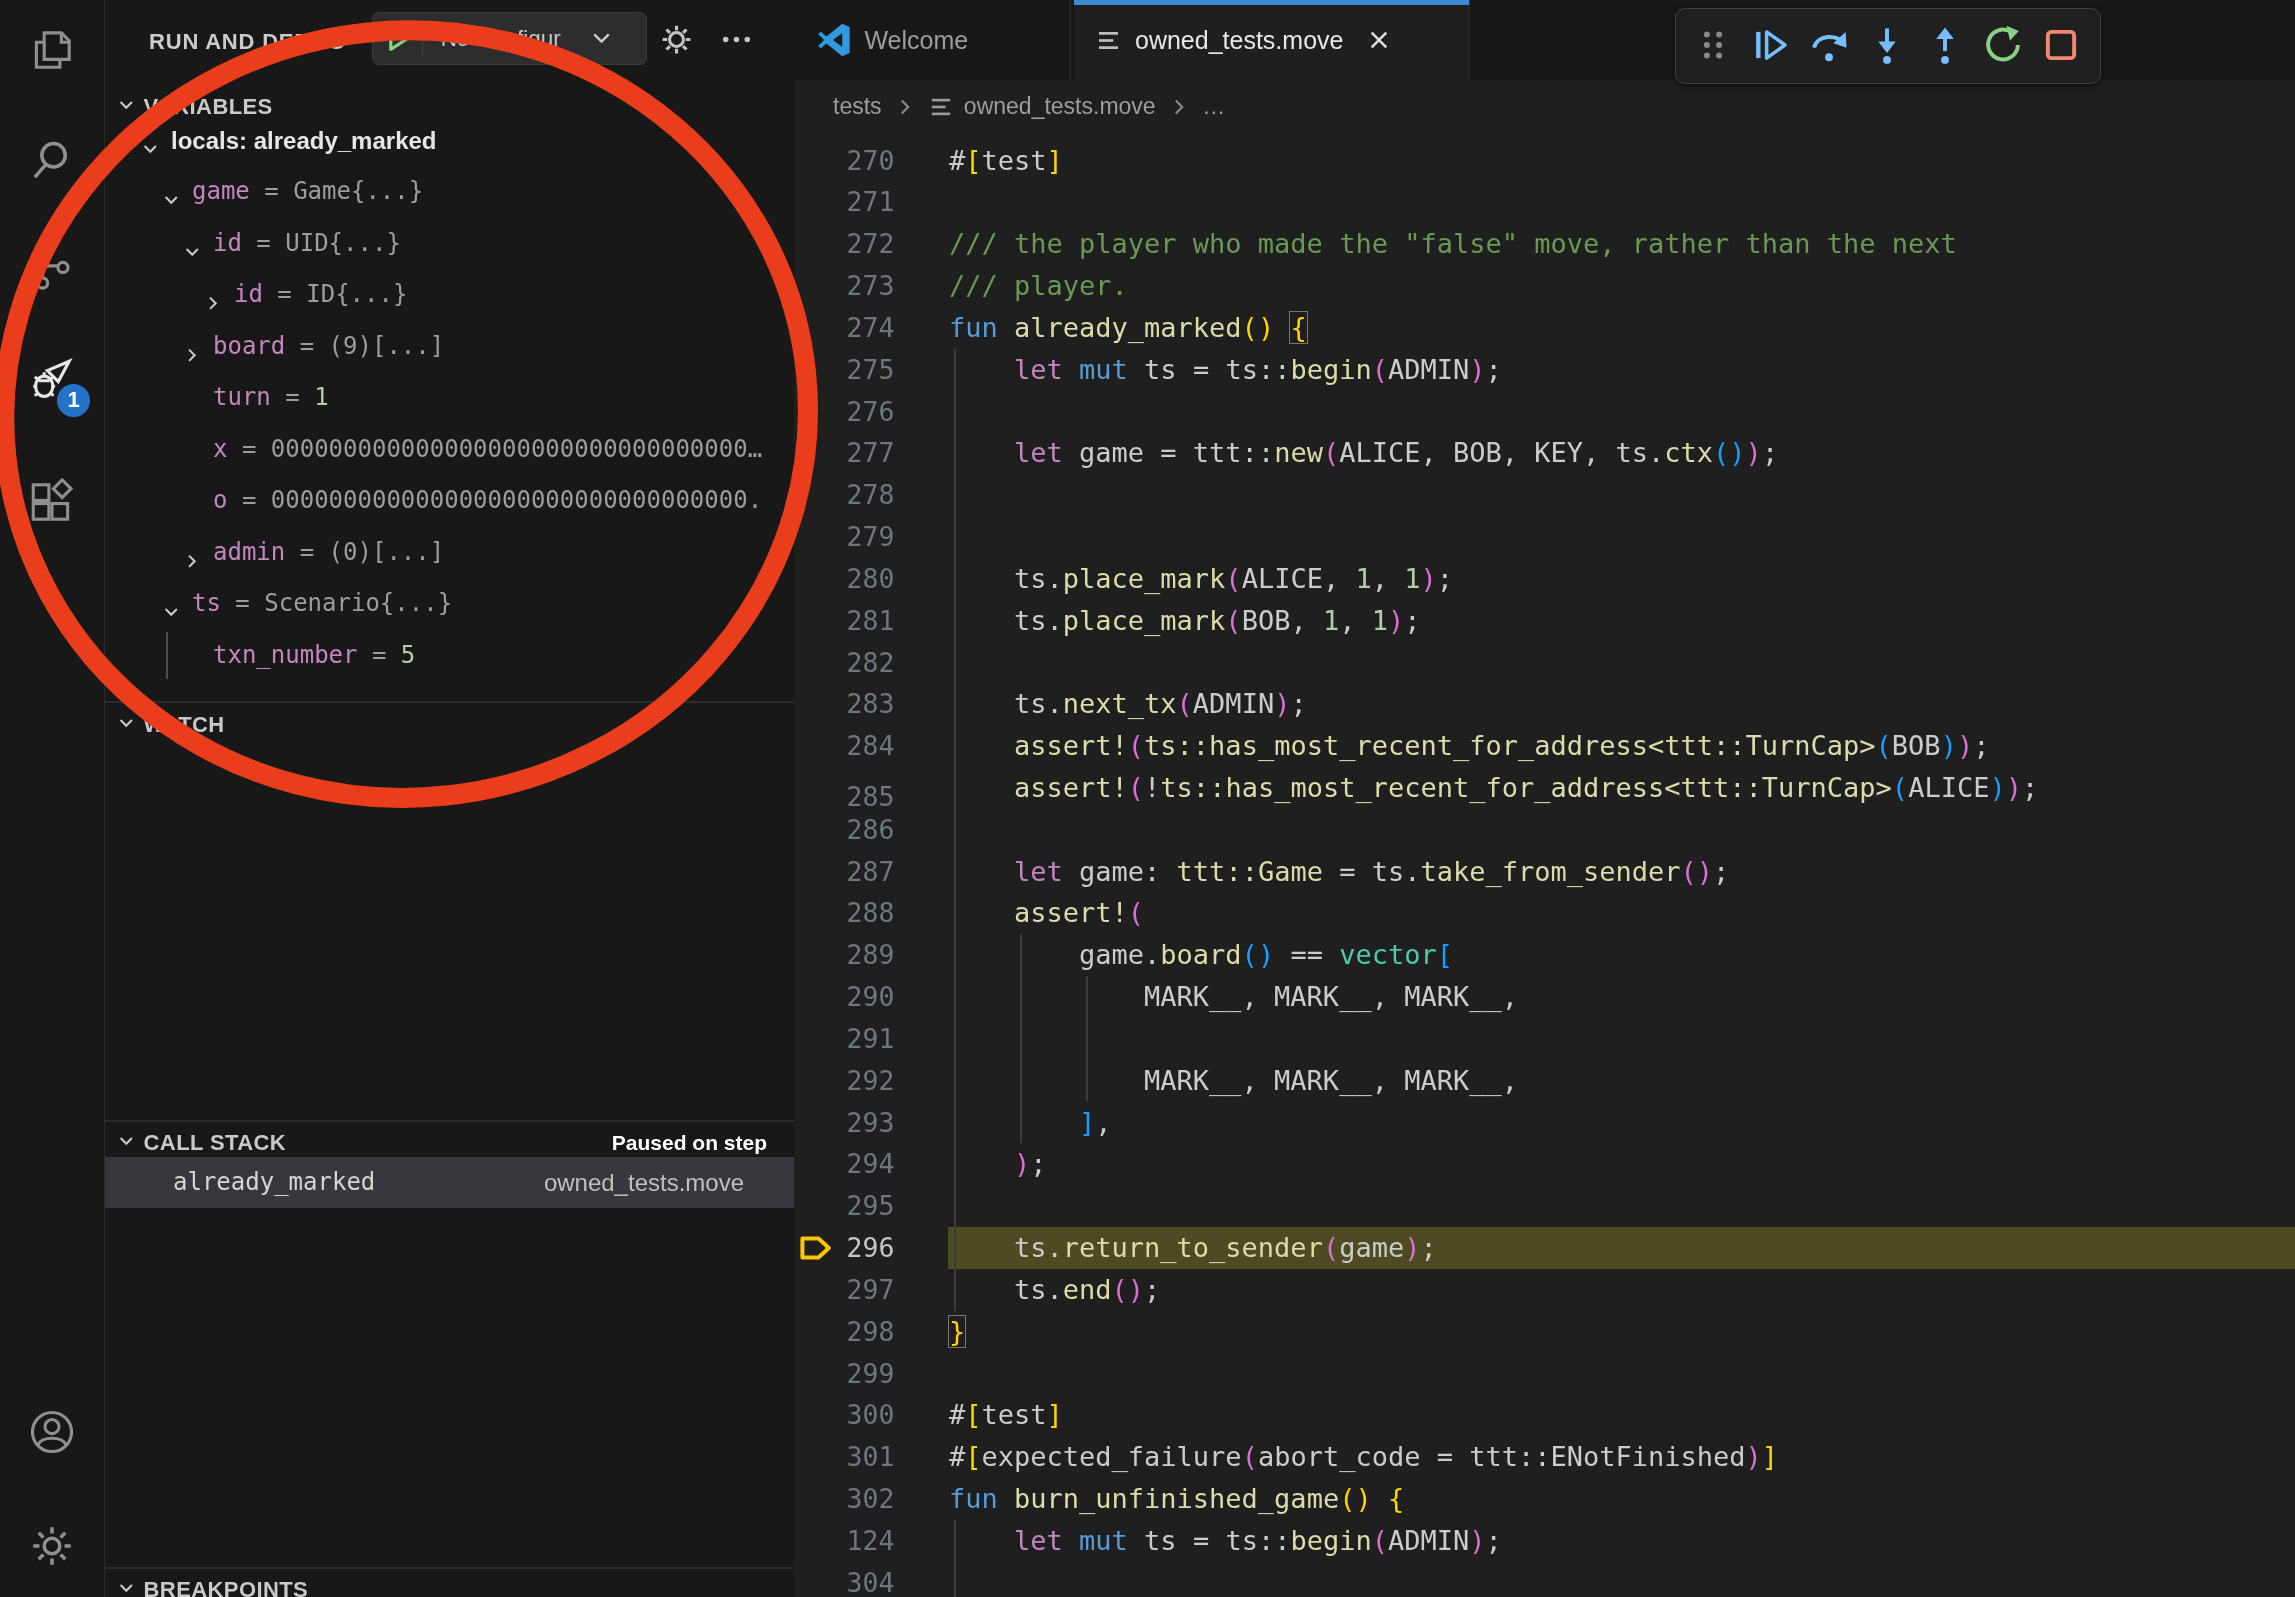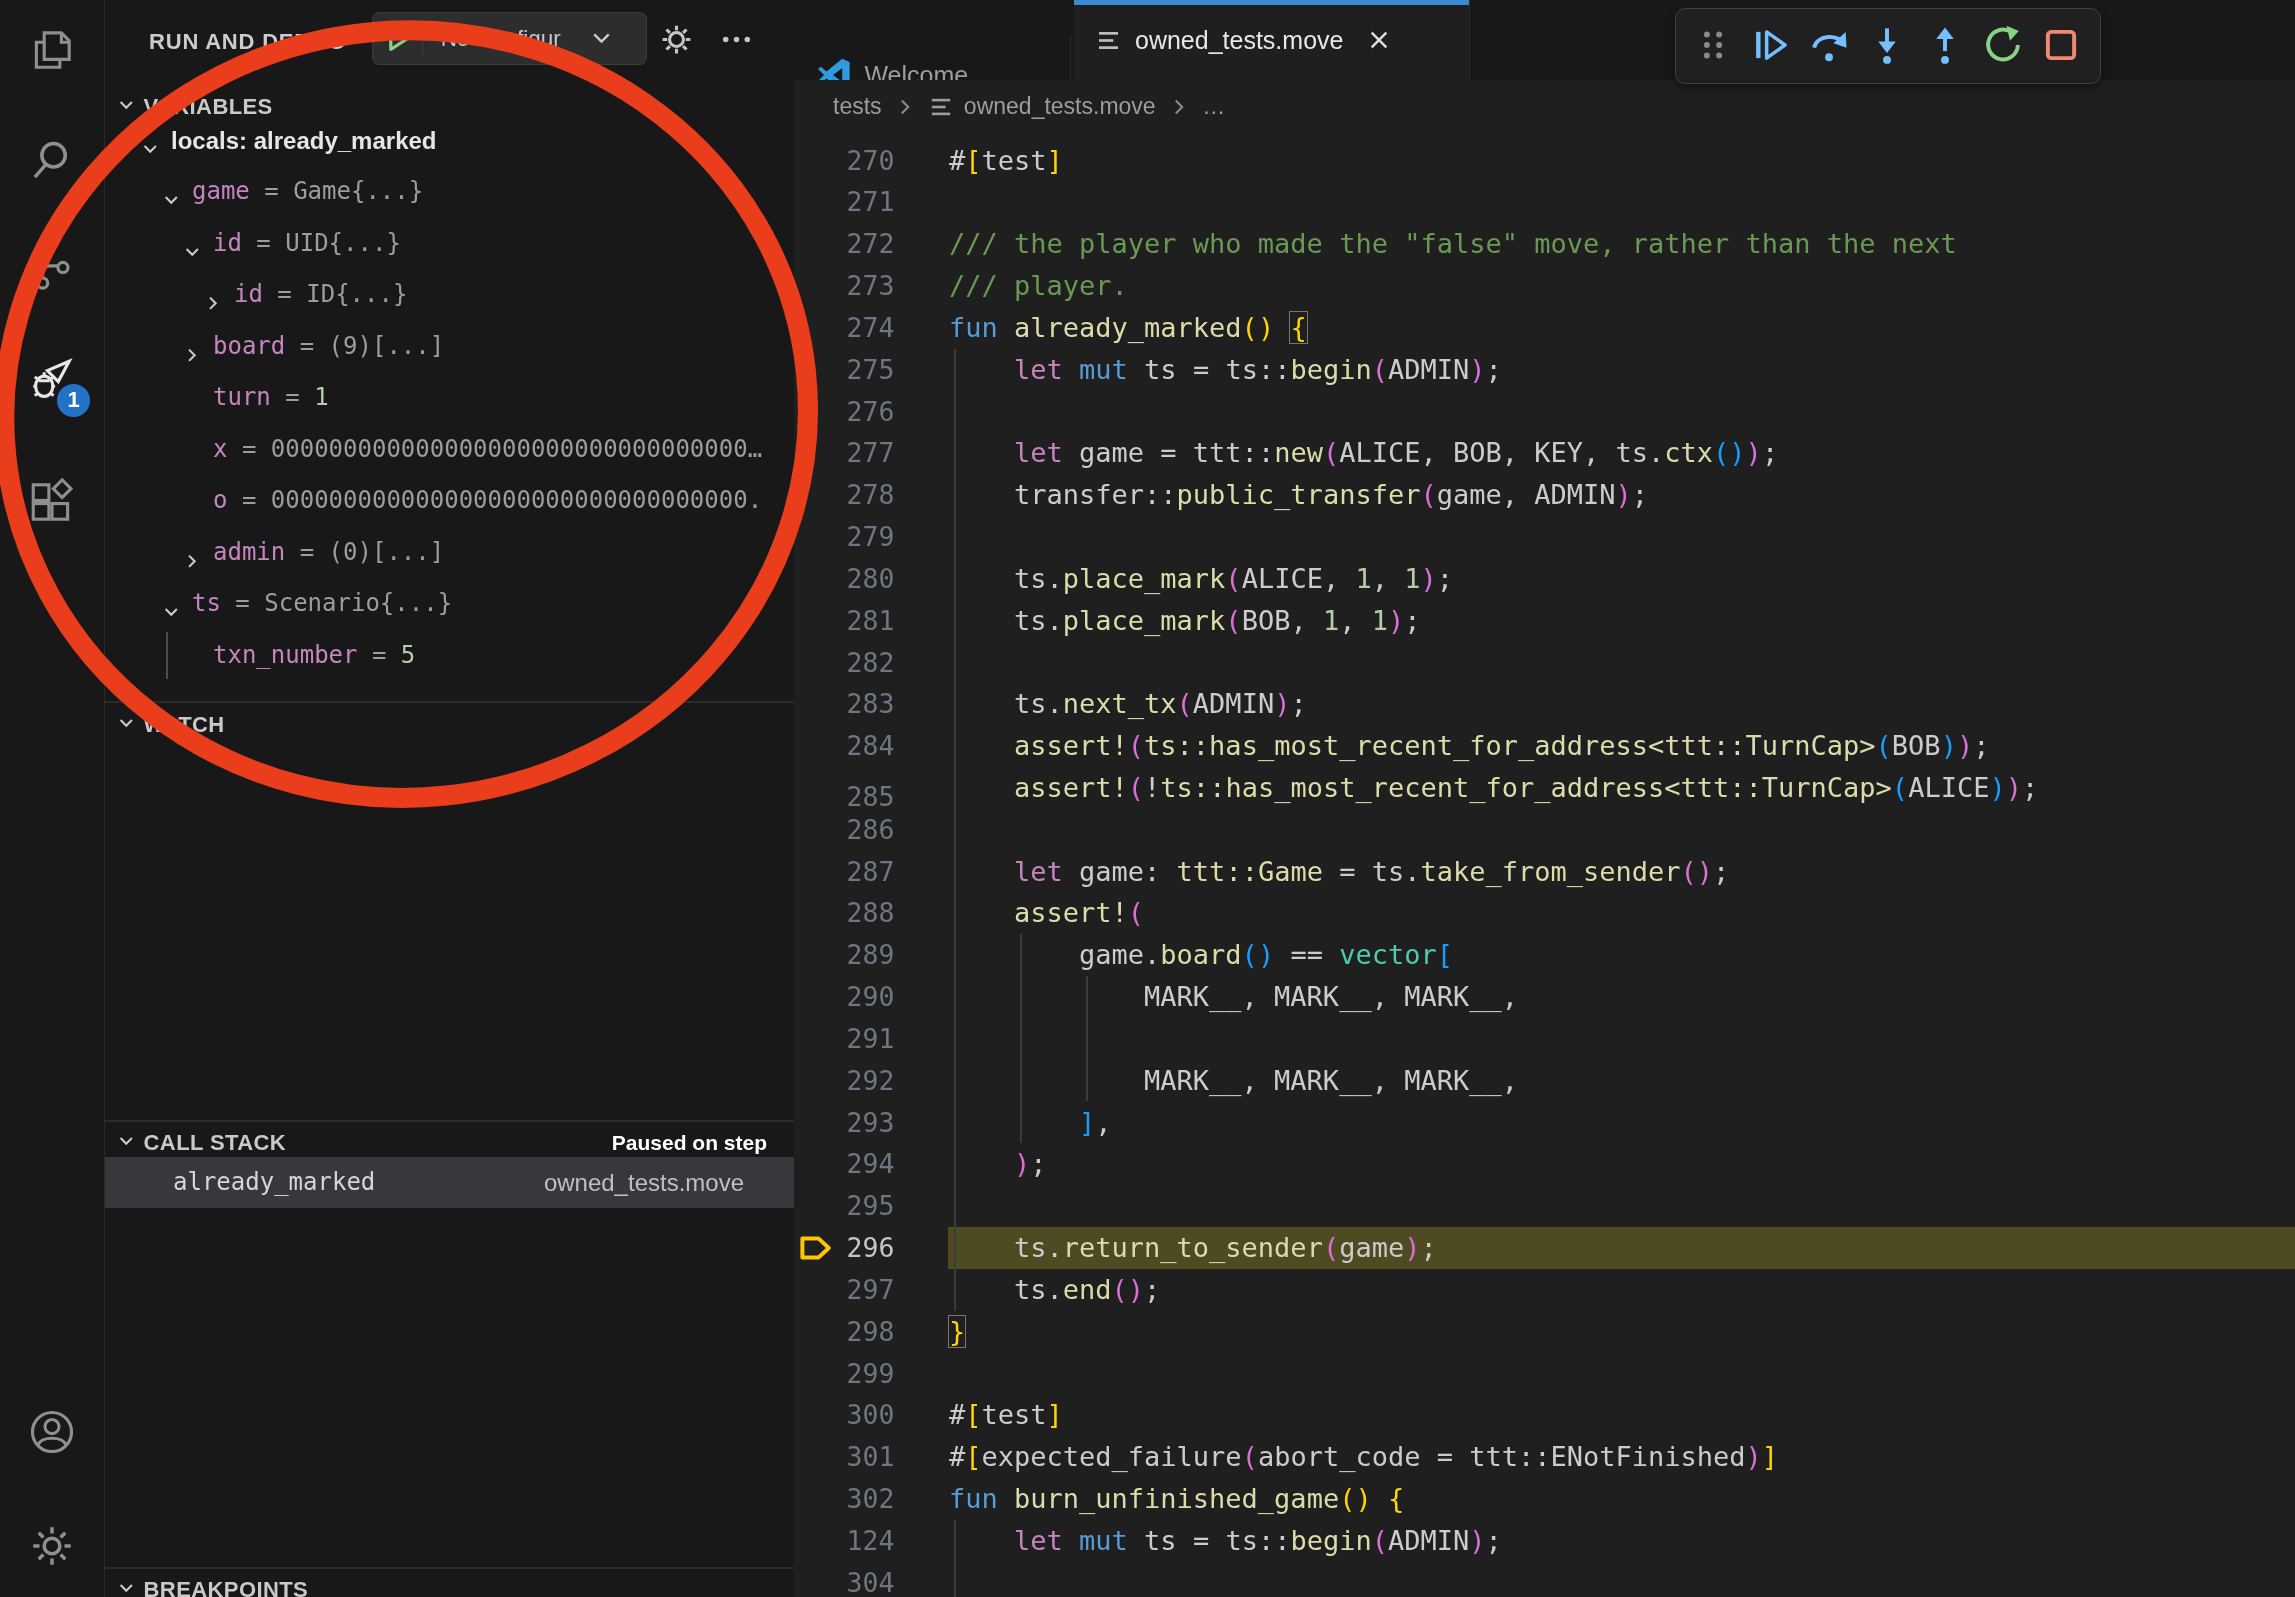--- a/index.html
+++ b/index.html
@@ -41,21 +41,21 @@
   .tr-eq, .tr-val { font-family:"DejaVu Sans Mono",monospace; font-size:24px; color:#9d9d9d; }
   .tr-val.num { color:#B5CEA8; }
 
   #frame-row { position:absolute; left:0; width:689px; height:51px; background:#37373d; }
   #frame-row .fr-name { position:absolute; left:68px; top:0; line-height:51px; font-family:"DejaVu Sans Mono",monospace; font-size:24px; color:#d6d6d6; }
   #frame-row .fr-file { position:absolute; right:50px; top:0; line-height:51px; font-size:24px; color:#c0c0c0; }
 
   
   #tabstrip { left:794px; top:0; width:1502px; height:80px; background:#181818; }
   .tab { position:absolute; top:0; height:80px; display:flex; align-items:center; }
-  #tab-welcome { left:2.4px; width:275px; border-right:1.6px solid #2b2b2b;margin-top:35px; }
+  #tab-welcome { left:2.4px; width:275px; border-right:1.6px solid #2b2b2b; }
   #tab-welcome .tab-label { color:#9d9d9d; }
   #tab-active { left:280px; width:396px; background:#1f1f1f; border-right:1.6px solid #2b2b2b; }
   #tab-active::before { content:""; position:absolute; left:0; top:0; width:100%; height:4.8px; background:#3b89d3; }
   .tab-label { font-size:25px; color:#e8e8e8; margin-left:13px; white-space:nowrap; }
   .tab-icon { margin-left:21px; display:flex; }
   .tab-close { margin-left:22.5px; display:flex; }
 
   #breadcrumbs { left:794px; top:80px; width:1502px; height:53px; background:#1f1f1f;
                  display:flex; align-items:center; padding-left:39px; }
   .crumb { font-size:23px; color:#9d9d9d; }
@@ -399,21 +399,20 @@
     <div class="code-line" style="top: 131px;"><span style="color: rgb(106, 153, 85);">/// player.</span></div>
     <div class="ln" style="top: 173px;">274</div>
     <div class="code-line" style="top: 173px;"><span style="color: rgb(86, 156, 214);">fun </span><span style="color: rgb(220, 220, 170);">already_marked</span><span style="color: rgb(255, 215, 0);">(</span><span style="color: rgb(255, 215, 0);">)</span><span style="color: rgb(204, 204, 204);"> </span><span class="match" style="color: rgb(255, 215, 0);">{</span></div>
     <div class="ln" style="top: 215px;">275</div>
     <div class="code-line" style="top: 215px;"><span style="color: rgb(204, 204, 204);">    </span><span style="color: rgb(197, 134, 192);">let</span><span style="color: rgb(204, 204, 204);"> </span><span style="color: rgb(86, 156, 214);">mut</span><span style="color: rgb(204, 204, 204);"> ts = ts::</span><span style="color: rgb(220, 220, 170);">begin</span><span style="color: rgb(218, 112, 214);">(</span><span style="color: rgb(204, 204, 204);">ADMIN</span><span style="color: rgb(218, 112, 214);">)</span><span style="color: rgb(204, 204, 204);">;</span></div>
     <div class="ln" style="top: 257px;">276</div>
     <div class="code-line" style="top: 257px;"></div>
     <div class="ln" style="top: 298px;">277</div>
     <div class="code-line" style="top: 298px;"><span style="color: rgb(204, 204, 204);">    </span><span style="color: rgb(197, 134, 192);">let</span><span style="color: rgb(204, 204, 204);"> game = ttt::</span><span style="color: rgb(220, 220, 170);">new</span><span style="color: rgb(218, 112, 214);">(</span><span style="color: rgb(204, 204, 204);">ALICE, BOB, KEY, ts.</span><span style="color: rgb(220, 220, 170);">ctx</span><span style="color: rgb(23, 159, 255);">(</span><span style="color: rgb(23, 159, 255);">)</span><span style="color: rgb(218, 112, 214);">)</span><span style="color: rgb(204, 204, 204);">;</span></div>
     <div class="ln" style="top: 340px;">278</div>
-    <div class="code-line" style="top: 340px;"><span style="color: rgb(204, 204, 204);">    transfer::</span><span style="color: rgb(220, 220, 170);">public_transfer</span><span style="color: rgb(218, 112, 214);">(</span><span style="color: rgb(204, 204, 204);">game, ADMIN</span><span style="color: rgb(218, 112, 214);">)</span><span style="color: rgb(204, 204, 204);">;</span></div>
     <div class="ln" style="top: 382px;">279</div>
     <div class="code-line" style="top: 382px;"></div>
     <div class="ln" style="top: 424px;">280</div>
     <div class="code-line" style="top: 424px;"><span style="color: rgb(204, 204, 204);">    ts.</span><span style="color: rgb(220, 220, 170);">place_mark</span><span style="color: rgb(218, 112, 214);">(</span><span style="color: rgb(204, 204, 204);">ALICE, </span><span style="color: rgb(181, 206, 168);">1</span><span style="color: rgb(204, 204, 204);">, </span><span style="color: rgb(181, 206, 168);">1</span><span style="color: rgb(218, 112, 214);">)</span><span style="color: rgb(204, 204, 204);">;</span></div>
     <div class="ln" style="top: 466px;">281</div>
     <div class="code-line" style="top: 466px;"><span style="color: rgb(204, 204, 204);">    ts.</span><span style="color: rgb(220, 220, 170);">place_mark</span><span style="color: rgb(218, 112, 214);">(</span><span style="color: rgb(204, 204, 204);">BOB, </span><span style="color: rgb(181, 206, 168);">1</span><span style="color: rgb(204, 204, 204);">, </span><span style="color: rgb(181, 206, 168);">1</span><span style="color: rgb(218, 112, 214);">)</span><span style="color: rgb(204, 204, 204);">;</span></div>
     <div class="ln" style="top: 508px;">282</div>
     <div class="code-line" style="top: 508px;"></div>
     <div class="ln" style="top: 549px;">283</div>
     <div class="code-line" style="top: 549px;"><span style="color: rgb(204, 204, 204);">    ts.</span><span style="color: rgb(220, 220, 170);">next_tx</span><span style="color: rgb(218, 112, 214);">(</span><span style="color: rgb(204, 204, 204);">ADMIN</span><span style="color: rgb(218, 112, 214);">)</span><span style="color: rgb(204, 204, 204);">;</span></div>

